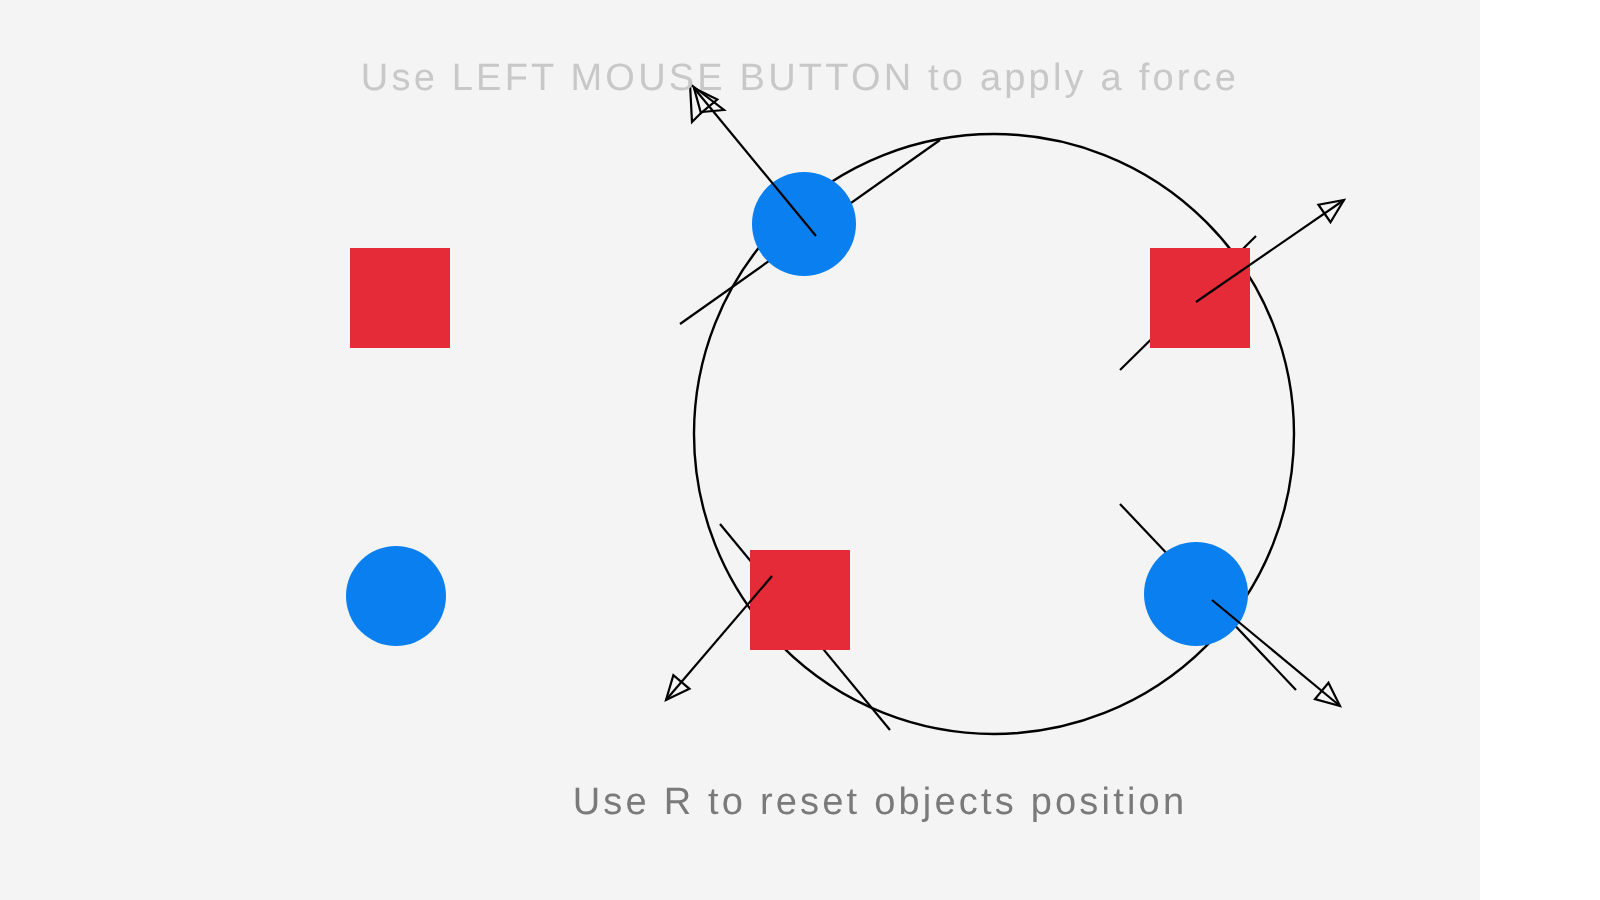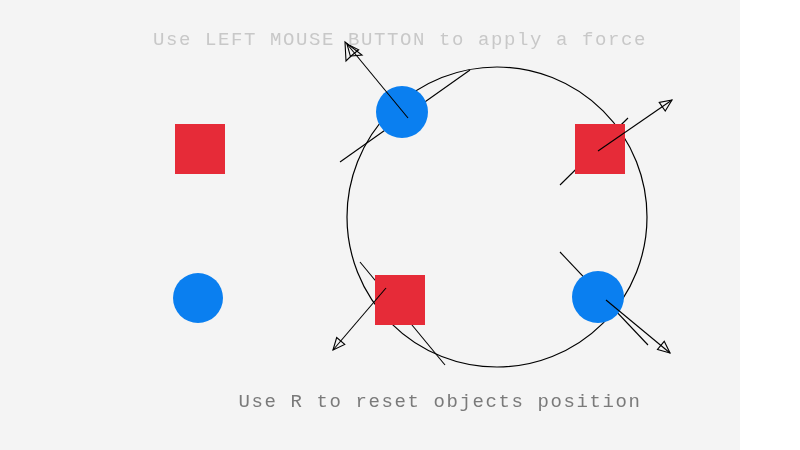--- a/index.html
+++ b/index.html
@@ -6,21 +6,21 @@
   html, body {
     margin: 0;
     padding: 0;
     background: #ffffff;
   }
   #stage {
     position: relative;
     width: 740px;
     height: 450px;
     overflow: hidden;
-    font-family: Liberation Mono, monospace;
+    font-family: Liberation Sans, sans-serif;
     user-select: none;
   }
   #canvas-svg {
     position: absolute;
     left: 0;
     top: 0;
     width: 800px;
     height: 450px;
     display: block;
   }

